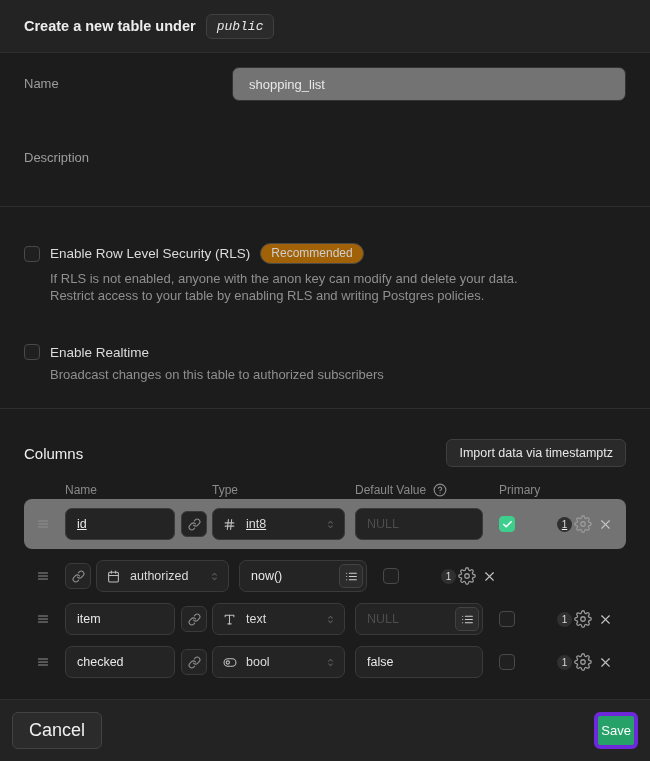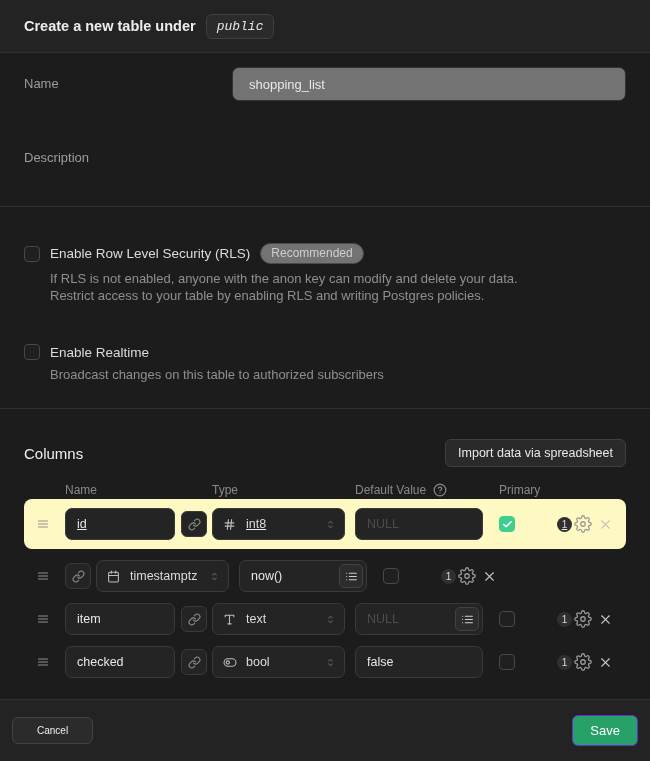--- a/index.html
+++ b/index.html
@@ -48,21 +48,21 @@
   .toggle-head { display:flex; align-items:center; }
   .chk {
     width:16px; height:16px; border:1px solid #494949; border-radius:4px;
     background:#202020; flex:0 0 16px; cursor:pointer;
   }
   .chk.checked { background:#3ecf8e; border-color:#3ecf8e; display:flex; align-items:center; justify-content:center; }
   .toggle-title { margin-left:10px; font-size:13.5px; color:#dcdcdc; }
   .rec-badge {
     margin-left:10px; font-size:12px; color:#cfcfcf;
     border:1px solid #4a4a4a; border-radius:999px; padding:2px 10px 3px 10px;
-    background:#737373;
+    background:#a16207;
   }
   .toggle-desc { margin-left:26px; margin-top:6px; color:#8f8f8f; font-size:13px; line-height:17px; }
 
   
   .sect-columns { flex:1; padding:30px 24px 0 24px; border-bottom:1px solid #2e2e2e; }
   .col-head-line { display:flex; align-items:center; justify-content:space-between; }
   .columns-heading { font-size:15px; font-weight:400; color:#f0f0f0; }
   .import-btn {
     background:#2a2a2a; border:1px solid #3f3f3f; border-radius:6px;
     color:#e8e8e8; font-size:12.5px; padding:6px 12px; cursor:pointer;
@@ -71,21 +71,21 @@
   .grid-headers { display:flex; align-items:center; margin-top:16px; color:#8a8a8a; font-size:12px; }
   .gh-spacer { width:41px; flex:0 0 41px; }
   .gh-name { width:147px; flex:0 0 147px; }
   .gh-type { width:143px; flex:0 0 143px; }
   .gh-default { width:144px; flex:0 0 144px; display:flex; align-items:center; gap:7px; }
   .gh-primary { flex:1; }
 
   .col-rows { margin-top:2px; }
   .col-row { display:flex; align-items:center; height:32px; margin-top:11px; }
   .col-row.highlight {
-    background:#fef9c3; border-radius:8px; height:50px; margin-top:0;text-decoration:underline;
+    background:#737373; border-radius:8px; height:50px; margin-top:0;text-decoration:underline;
   }
   .drag-handle { width:12px; flex:0 0 12px; margin-left:13px; margin-right:16px; color:#8f8f8f; display:flex; align-items:center; cursor:grab; }
   .cell-name {
     width:110px; flex:0 0 110px; height:32px; background:#242424;
     border:1px solid #3a3a3a; border-radius:7px; color:#e8e8e8; font-size:12.5px;
     padding:0 11px; margin-right:6px; outline:none; font-family:"Liberation Sans",sans-serif;
   }
   .link-btn {
     width:26px; height:26px; flex:0 0 26px; margin-right:5px;
     background:#242424; border:1px solid #3a3a3a; border-radius:6px;
@@ -122,26 +122,26 @@
   .gear-icon-span { color:#9a9a9a; display:flex; }
   .remove-btn { width:16px; flex:0 0 16px; color:#c4c4c4; display:flex; align-items:center; cursor:pointer; background:none; border:none; padding:0; }
 
   
   .dlg-footer {
     height:61px; flex:0 0 61px; background:#232323;
     display:flex; align-items:center; justify-content:space-between; padding:0 12px;
   }
   .btn-cancel {
     background:#2b2b2b; border:1px solid #434343; border-radius:6px;
-    color:#f0f0f0; font-size:10px; padding:7px 24px; cursor:pointer;
+    color:#f0f0f0; font-size:18px; padding:7px 16px; cursor:pointer;
     font-family:"Liberation Sans",sans-serif;
   }
   .btn-save {
-    background:#26a269; border:1px solid #6d28d9; border-radius:6px;
-    color:#ffffff; font-size:13px; padding:7px 17px; cursor:pointer;
+    background:#26a269; border:4px solid #6d28d9; border-radius:6px;
+    color:#ffffff; font-size:13px; padding:7px 3px; cursor:pointer;
     font-family:"Liberation Sans",sans-serif;
   }
   svg { display:block; }
 </style>
 </head>
 <body>
 
 <div class="panel">
 
   <div class="dlg-header">
@@ -176,21 +176,21 @@
         <span class="chk"></span>
         <span class="toggle-title">Enable Realtime</span>
       </div>
       <div class="toggle-desc">Broadcast changes on this table to authorized subscribers</div>
     </div>
   </div>
 
   <div class="sect-columns">
     <div class="col-head-line">
       <span class="columns-heading">Columns</span>
-      <button class="import-btn">Import data via spreadsheet</button>
+      <button class="import-btn">Import data via timestamptz</button>
     </div>
 
     <div class="grid-headers">
       <span class="gh-spacer"></span>
       <span class="gh-name">Name</span>
       <span class="gh-type">Type</span>
       <span class="gh-default">
         <span>Default Value</span>
         <span style="color:#8a8a8a;display:flex;">
           <svg width="14" height="14" viewBox="0 0 24 24" fill="none" stroke="currentColor" stroke-width="2" stroke-linecap="round" stroke-linejoin="round">
@@ -278,21 +278,21 @@
         </span>
         <span class="type-select">
           <span class="type-icon">
             <svg width="13" height="13" viewBox="0 0 24 24" fill="none" stroke="currentColor" stroke-width="2" stroke-linecap="round" stroke-linejoin="round">
                 <rect x="3" y="4" width="18" height="18" rx="2"></rect>
                 <line x1="16" y1="2" x2="16" y2="6"></line>
                 <line x1="8" y1="2" x2="8" y2="6"></line>
                 <line x1="3" y1="10" x2="21" y2="10"></line>
               </svg>
           </span>
-          <span class="type-label">timestamptz</span>
+          <span class="type-label">authorized</span>
           <span class="chevrons">
             <svg width="11" height="15" viewBox="0 0 24 24" fill="none" stroke="currentColor" stroke-width="2.2" stroke-linecap="round" stroke-linejoin="round">
                 <polyline points="8 9 12 5 16 9"></polyline>
                 <polyline points="8 15 12 19 16 15"></polyline>
               </svg>
           </span>
         </span>
         <span class="default-wrap">
           <input class="cell-default" type="text" value="now()" style="">
           <span class="default-menu-btn">

